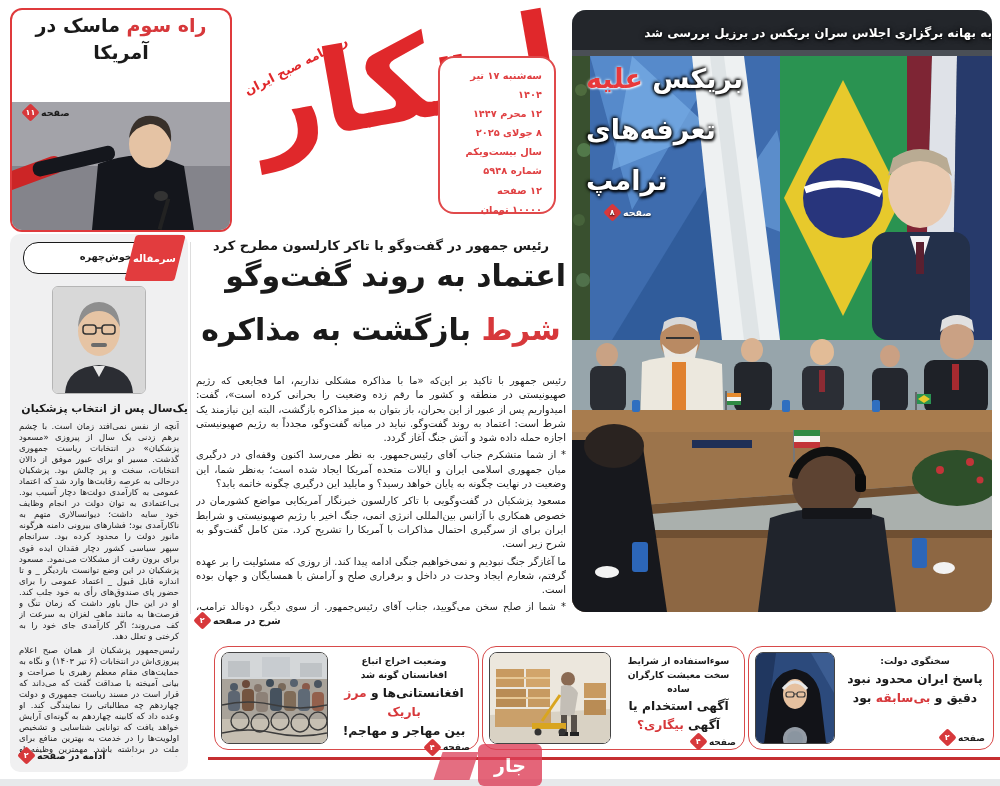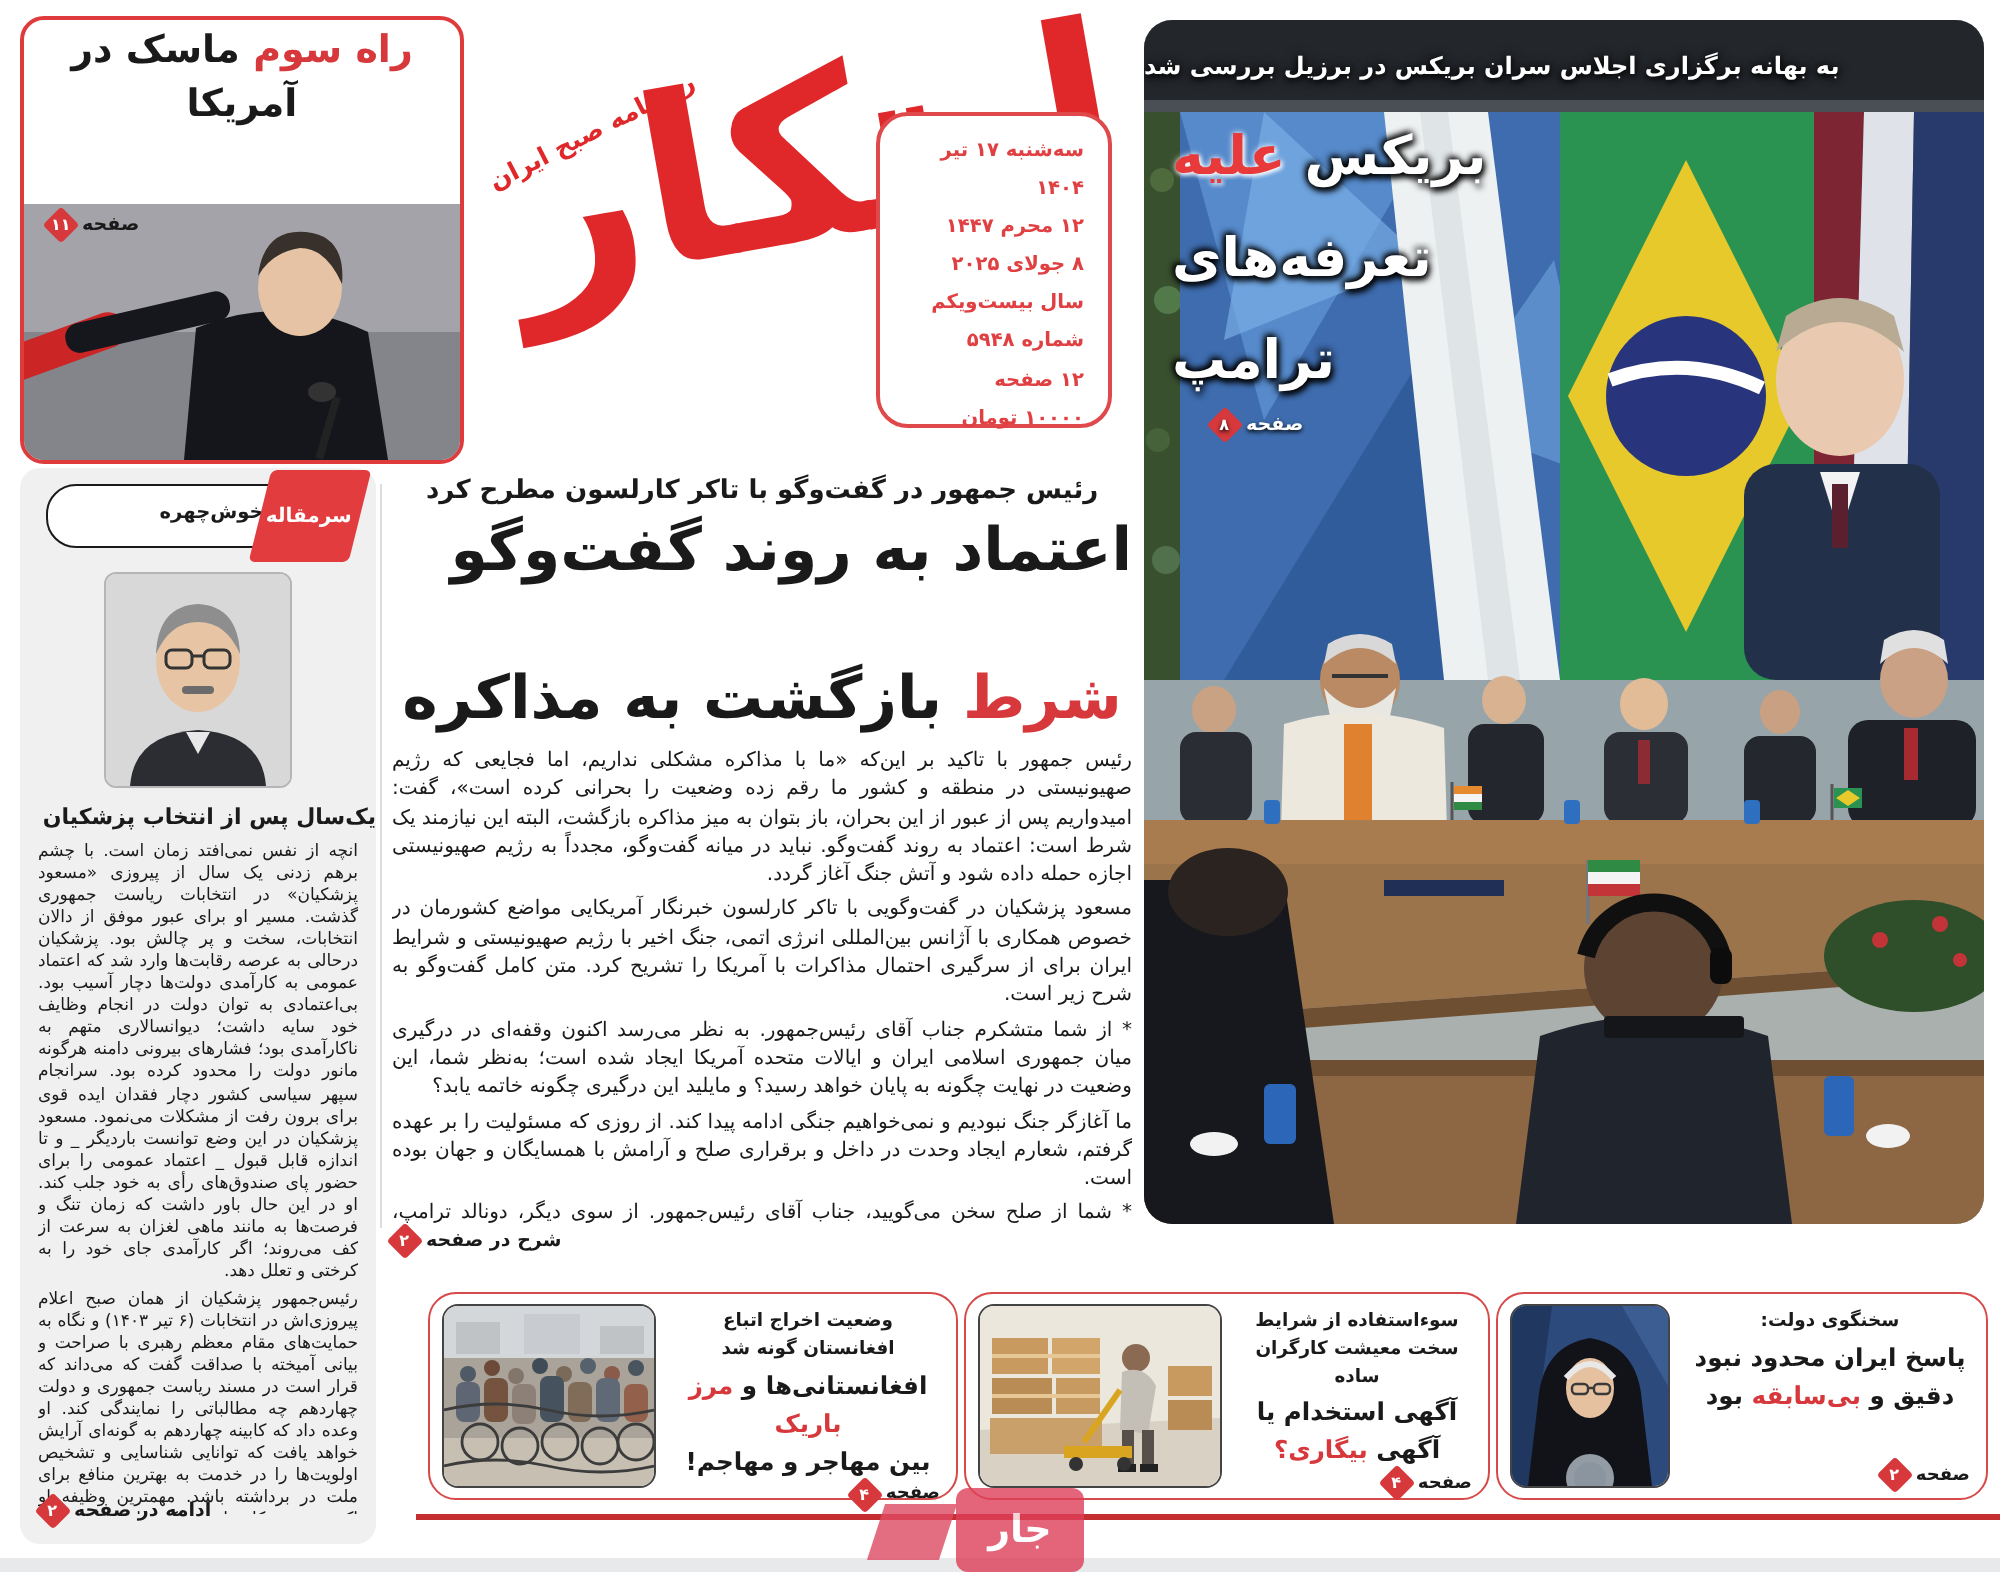--- a/index.html
+++ b/index.html
@@ -23,31 +23,31 @@
   
   .logo-wrap{position:absolute;left:225px;top:0;width:335px;height:235px;overflow:hidden;z-index:1;}
   .logo{position:absolute;left:6px;top:18px;width:330px;color:#e0282b;font-weight:bold;font-size:116px;letter-spacing:-5px;transform:rotate(-10deg);direction:rtl;line-height:1.1;}
   .tagline{position:absolute;left:14px;top:58px;color:#e0282b;font-weight:bold;font-size:12.5px;transform:rotate(-27deg);direction:rtl;white-space:nowrap;}
   .datebox{position:absolute;left:438px;top:56px;width:118px;height:158px;border:2px solid #e0494b;border-radius:16px;background:#fff;z-index:5;
     direction:rtl;text-align:right;color:#e04042;font-weight:bold;font-size:9.8px;line-height:1.95;padding:8px 12px;box-sizing:border-box;}
 
   
   .brics{position:absolute;left:572px;top:10px;width:420px;height:602px;border-radius:14px;overflow:hidden;background:#9aa3a8;}
   .brics svg{position:absolute;inset:0;width:100%;height:100%;}
-  .brics-kicker{position:absolute;left:0;top:16px;width:100%;text-align:left;direction:rtl;color:#fff;font-weight:bold;font-size:12px;
+  .brics-kicker{position:absolute;left:0;top:16px;width:100%;text-align:right;direction:rtl;color:#fff;font-weight:bold;font-size:12px;
     text-shadow:0 1px 3px #000,0 0 6px rgba(0,0,0,.8);}
   .brics-headline{position:absolute;left:14px;top:44px;width:226px;text-align:left;direction:rtl;color:#fff;font-weight:bold;font-size:27px;line-height:1.88;
     text-shadow:0 0 4px #000,1px 2px 3px #000,-1px -1px 3px #000;}
   .brics-headline .red{color:#e8393b;text-shadow:0 0 3px #fff,1px 1px 2px rgba(255,255,255,.9);}
   .brics-page{position:absolute;left:34px;top:196px;color:#fff;text-shadow:0 1px 2px #000;}
 
   
   .main-kicker{position:absolute;left:196px;top:238px;width:370px;text-align:center;direction:rtl;font-weight:bold;font-size:13px;}
   .main-h1{position:absolute;left:196px;top:258px;width:370px;direction:rtl;font-weight:bold;font-size:30px;}
-  .main-h2{position:absolute;left:196px;top:312px;width:370px;text-align:center;direction:rtl;font-weight:bold;font-size:30px;margin-top:20px;}
+  .main-h2{position:absolute;left:196px;top:312px;width:370px;text-align:center;direction:rtl;font-weight:bold;font-size:30px;}
   .main-body{position:absolute;left:196px;top:374px;width:370px;height:238px;overflow:hidden;direction:rtl;text-align:justify;text-align-last:right;font-size:10px;line-height:1.43;}
   .main-body p{margin:0 0 3px;}
   .main-footer{position:absolute;left:196px;top:614px;}
 
   .vline{position:absolute;left:190px;top:242px;width:1px;height:372px;background:#ddd;}
 
   
   .editorial{position:absolute;left:10px;top:234px;width:178px;height:538px;background:#f0f0f1;border-radius:10px;box-sizing:border-box;}
   .ed-capsule{position:relative;margin:8px auto 0;width:150px;height:30px;border:1.5px solid #1a1a1a;border-radius:15px;background:#fff;direction:rtl;}
   .ed-author{display:block;line-height:28px;text-align:center;font-size:9.8px;font-weight:bold;padding-left:40px;}
@@ -228,22 +228,22 @@
           <span>۸</span>
         </span>
     </div>
   </section>
 
   <div class="main-kicker">رئیس جمهور در گفت‌وگو با تاکر کارلسون مطرح کرد</div>
   <div class="main-h1">اعتماد به روند گفت‌وگو</div>
   <div class="main-h2"><span class="red">شرط</span><span> بازگشت به مذاکره</span></div>
   <div class="main-body">
     <p>رئیس جمهور با تاکید بر این‌که «ما با مذاکره مشکلی نداریم، اما فجایعی که رژیم صهیونیستی در منطقه و کشور ما رقم زده وضعیت را بحرانی کرده است»، گفت: امیدواریم پس از عبور از این بحران، باز بتوان به میز مذاکره بازگشت، البته این نیازمند یک شرط است: اعتماد به روند گفت‌وگو. نباید در میانه گفت‌وگو، مجدداً به رژیم صهیونیستی اجازه حمله داده شود و آتش جنگ آغاز گردد.</p>
+    <p>* از شما متشکرم جناب آقای رئیس‌جمهور. به نظر می‌رسد اکنون وقفه‌ای در درگیری میان جمهوری اسلامی ایران و ایالات متحده آمریکا ایجاد شده است؛ به‌نظر شما، این وضعیت در نهایت چگونه به پایان خواهد رسید؟ و مایلید این درگیری چگونه خاتمه یابد؟</p>
     <p>مسعود پزشکیان در گفت‌وگویی با تاکر کارلسون خبرنگار آمریکایی مواضع کشورمان در خصوص همکاری با آژانس بین‌المللی انرژی اتمی، جنگ اخیر با رژیم صهیونیستی و شرایط ایران برای از سرگیری احتمال مذاکرات با آمریکا را تشریح کرد. متن کامل گفت‌وگو به شرح زیر است.</p>
-    <p>* از شما متشکرم جناب آقای رئیس‌جمهور. به نظر می‌رسد اکنون وقفه‌ای در درگیری میان جمهوری اسلامی ایران و ایالات متحده آمریکا ایجاد شده است؛ به‌نظر شما، این وضعیت در نهایت چگونه به پایان خواهد رسید؟ و مایلید این درگیری چگونه خاتمه یابد؟</p>
     <p>ما آغازگر جنگ نبودیم و نمی‌خواهیم جنگی ادامه پیدا کند. از روزی که مسئولیت را بر عهده گرفتم، شعارم ایجاد وحدت در داخل و برقراری صلح و آرامش با همسایگان و جهان بوده است.</p>
     <p>* شما از صلح سخن می‌گویید، جناب آقای رئیس‌جمهور. از سوی دیگر، دونالد ترامپ، رئیس‌جمهور ایالات متحده آمریکا نیز معتقد است که حمله اخیر دولت آمریکا به تأسیسات هسته‌ای ایران ناشی از این باور صورت گرفته که جمهوری اسلامی ایران حاضر نیست از برنامه هسته‌ای خود دست بکشد. به‌زعم آقای ترامپ، دستیابی به صلح امکان‌پذیر نخواهد بود، مگر آنکه ایران از ادامه این برنامه صرف‌نظر کند.</p>
   </div>
   <div class="pagerow main-footer">
     <span>شرح در صفحه</span>
     <span class="badge">
         <span>۲</span>
       </span>
   </div>
   <div class="vline"></div>

